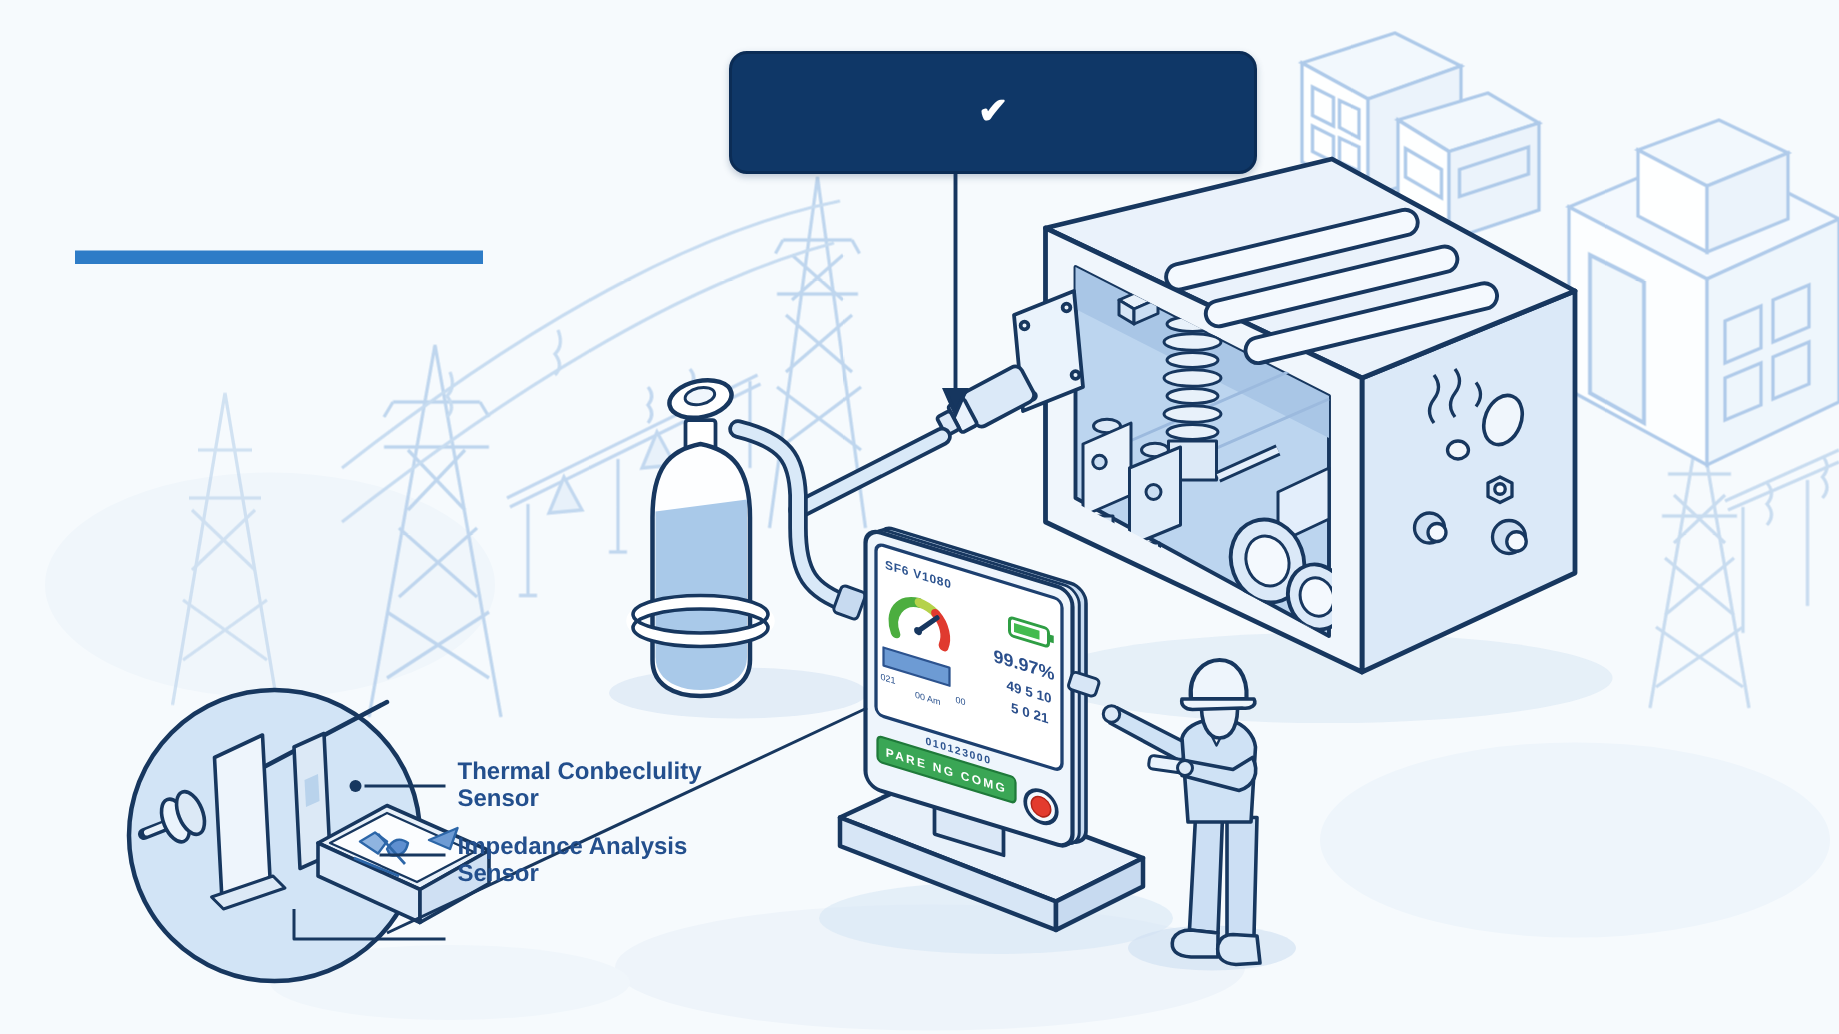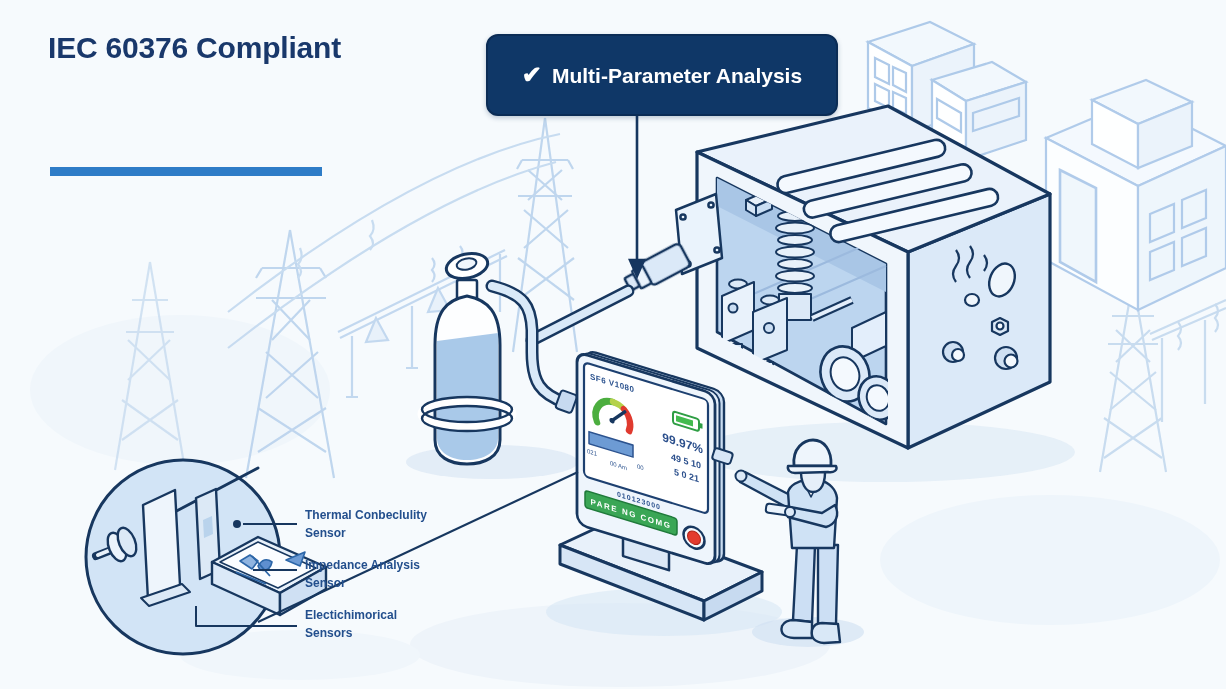--- a/index.html
+++ b/index.html
@@ -26,21 +26,21 @@
     position:absolute;left:486px;top:34px;width:348px;height:78px;
     background:#0f3767;border:2px solid #0b2c55;border-radius:12px;
     display:flex;flex-direction:column;justify-content:center;align-items:center;
     color:#fff;font-weight:700;font-size:21px;line-height:27px;
     box-shadow:0 2px 5px rgba(20,50,90,.25);
   }
   .badge-row{display:flex;align-items:center;gap:10px}
   .badge-check{font-size:24px;line-height:1}
 
   .sensor-label{
-    position:absolute;color:#234f8d;font-weight:600;font-size:12px;line-height:18px;
+    position:absolute;color:#234f8d;font-weight:600;font-size:16px;line-height:18px;
     white-space:nowrap;
   }
   #lbl-thermal{left:305px;top:506px}
   #lbl-impedance{left:305px;top:556px}
   #lbl-electro{left:305px;top:606px}
 </style>
 </head>
 <body>
 
 <div class="stage">
@@ -372,37 +372,31 @@
     <g stroke="#17375f" stroke-width="2" fill="none">
       <line x1="243" y1="524" x2="297" y2="524"></line>
       <line x1="253" y1="570" x2="297" y2="570"></line>
       <path d="M196,606 L196,626 L297,626"></path>
       <line x1="258" y1="622" x2="578" y2="472"></line>
     </g>
   </g>
 </svg>
 
 <div class="title-block">
-  <div>IEC 60376 Compliant</div>
 </div>
 <div class="title-underline"></div>
 
 <div class="badge">
   <div class="badge-row">
     <span class="badge-check">✔</span>
-    <span>Multi-Parameter Analysis</span>
   </div>
 </div>
 
 <div class="sensor-label" id="lbl-thermal">
   <div>Thermal Conbeclulity</div>
   <div>Sensor</div>
 </div>
 <div class="sensor-label" id="lbl-impedance">
   <div>Impedance Analysis</div>
   <div>Sensor</div>
 </div>
-<div class="sensor-label" id="lbl-electro">
-  <div>Electichimorical</div>
-  <div>Sensors</div>
+
 </div>
 
-</div>
-
 </body></html>

